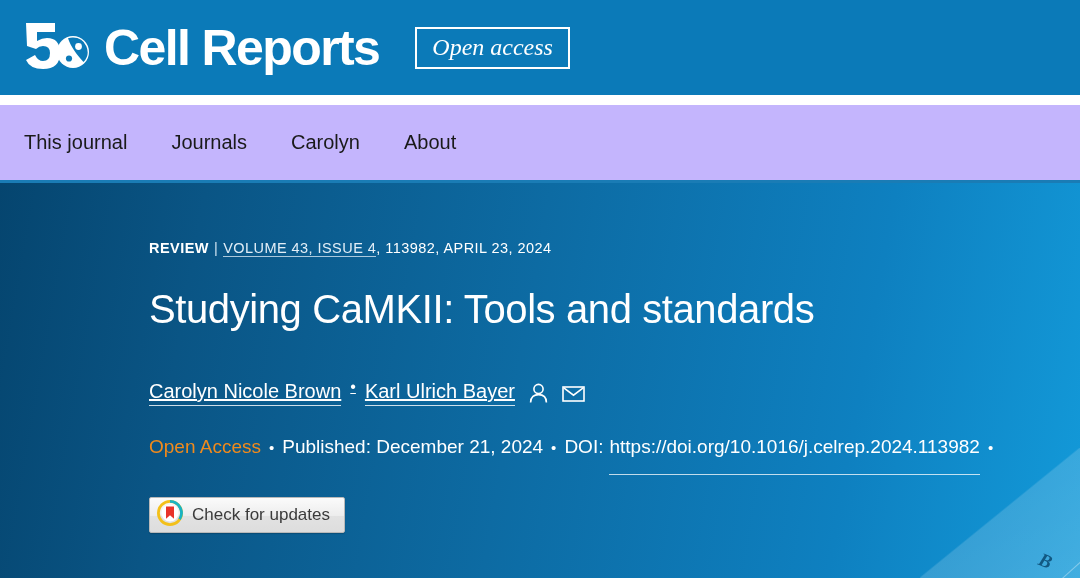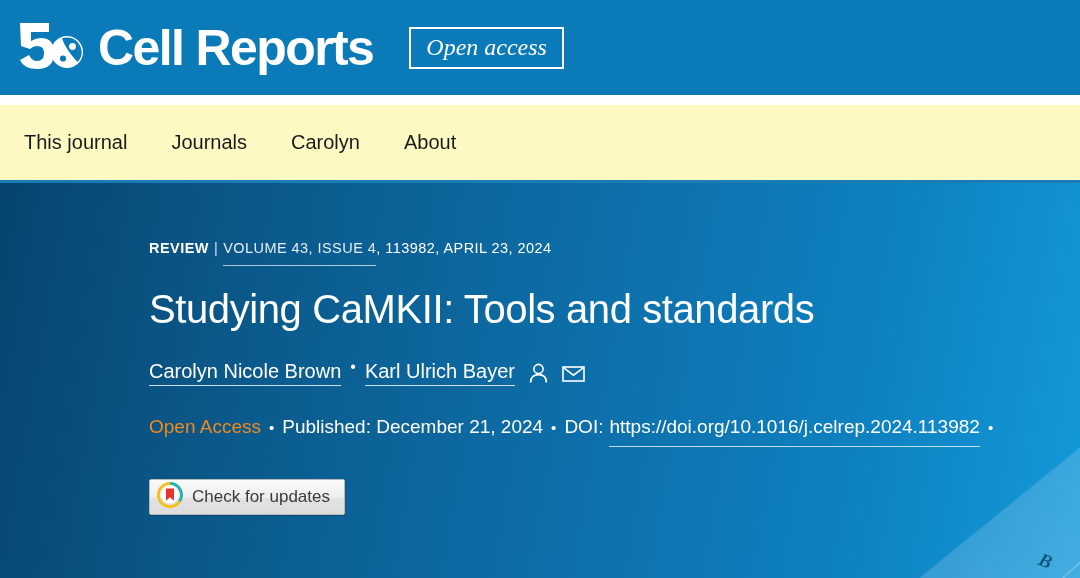--- a/index.html
+++ b/index.html
@@ -23,21 +23,21 @@
 
   
   .masthead {
     position: absolute;
     left: 0; top: 0;
     width: 1080px;
     height: 95px;
     background: #0b7ab8;
     display: flex;
     align-items: center;
-    padding-left: 16px;
+    padding-left: 22px;
   }
 
   .brand-block {
     display: flex;
     align-items: center;
     gap: 0px;
   }
 
   .logo-50 {
     display: flex;
@@ -66,21 +66,21 @@
     line-height: 1;
     white-space: nowrap;
   }
 
   
   .navbar {
     position: absolute;
     left: 0; top: 105px;
     width: 1080px;
     height: 78px;
-    background: #fef9c3;
+    background: #c4b5fd;
     border-bottom: 3px solid #1a7cb5;
     display: flex;
     align-items: center;
     padding-left: 24px;
   }
   .nav-item {
     color: #1a1a1a;
     font-size: 20px;
     margin-right: 44px;
     white-space: nowrap;
@@ -145,42 +145,43 @@
     color: #ffffff;
     font-size: 14.5px;
     letter-spacing: 0.45px;
     white-space: nowrap;
   }
   .meta-type { font-weight: bold; margin-top: 16px; }
   .meta-sep { padding: 0 5px; color: #cfe3f1; }
   .meta-issue-link {
     color: #e2eef7;
     border-bottom: 1px solid rgba(226,238,247,0.75);
-    padding-bottom: 9px;
+    padding-bottom: 0;
     cursor: pointer;
   }
   .meta-rest { color: #ffffff; }
 
   
   .article-title {
     margin-top: 30px;
     color: #ffffff;
     font-size: 40px;
     font-weight: normal;
     letter-spacing: -0.4px;
     line-height: 1.18;
   }
 
   
   .authors-line {
-    margin-top: 27px;
+    margin-top: 47px;
     display: flex;
     color: #ffffff;
     font-size: 20px;
     white-space: nowrap;
+    text-decoration: underline;
   }
   .author-link {
     color: #ffffff;
     border-bottom: 1px solid rgba(255,255,255,0.8);
     padding-bottom: 2px;
     cursor: pointer;
   }
   .author-dot {
     margin: 0 9px;
     font-size: 16px;
@@ -201,27 +202,27 @@
     font-size: 19px;
     white-space: nowrap;
     display: flex;
     align-items: baseline;
   }
   .open-access-tag { color: #f08a1c; cursor: pointer; }
   .pub-dot { margin: 0 8px; font-size: 15px; }
   .doi-link {
     color: #ffffff;
     border-bottom: 1px solid rgba(255,255,255,0.75);
-    padding-bottom: 8px;
+    padding-bottom: 16px;
     cursor: pointer;
   }
 
   
   .crossmark {
-    margin-top: 32px;
+    margin-top: 22px;
     display: inline-flex;
     align-items: center;
     background: linear-gradient(to bottom, #fbfbfb 0%, #ededed 52%, #e2e2e2 53%, #dddddd 100%);
     border: 1px solid #b9b9b9;
     border-radius: 2px;
     height: 36px;
     padding: 0 14px 0 7px;
     cursor: pointer;
     box-shadow: 0 1px 1px rgba(0,0,0,0.18);
   }

